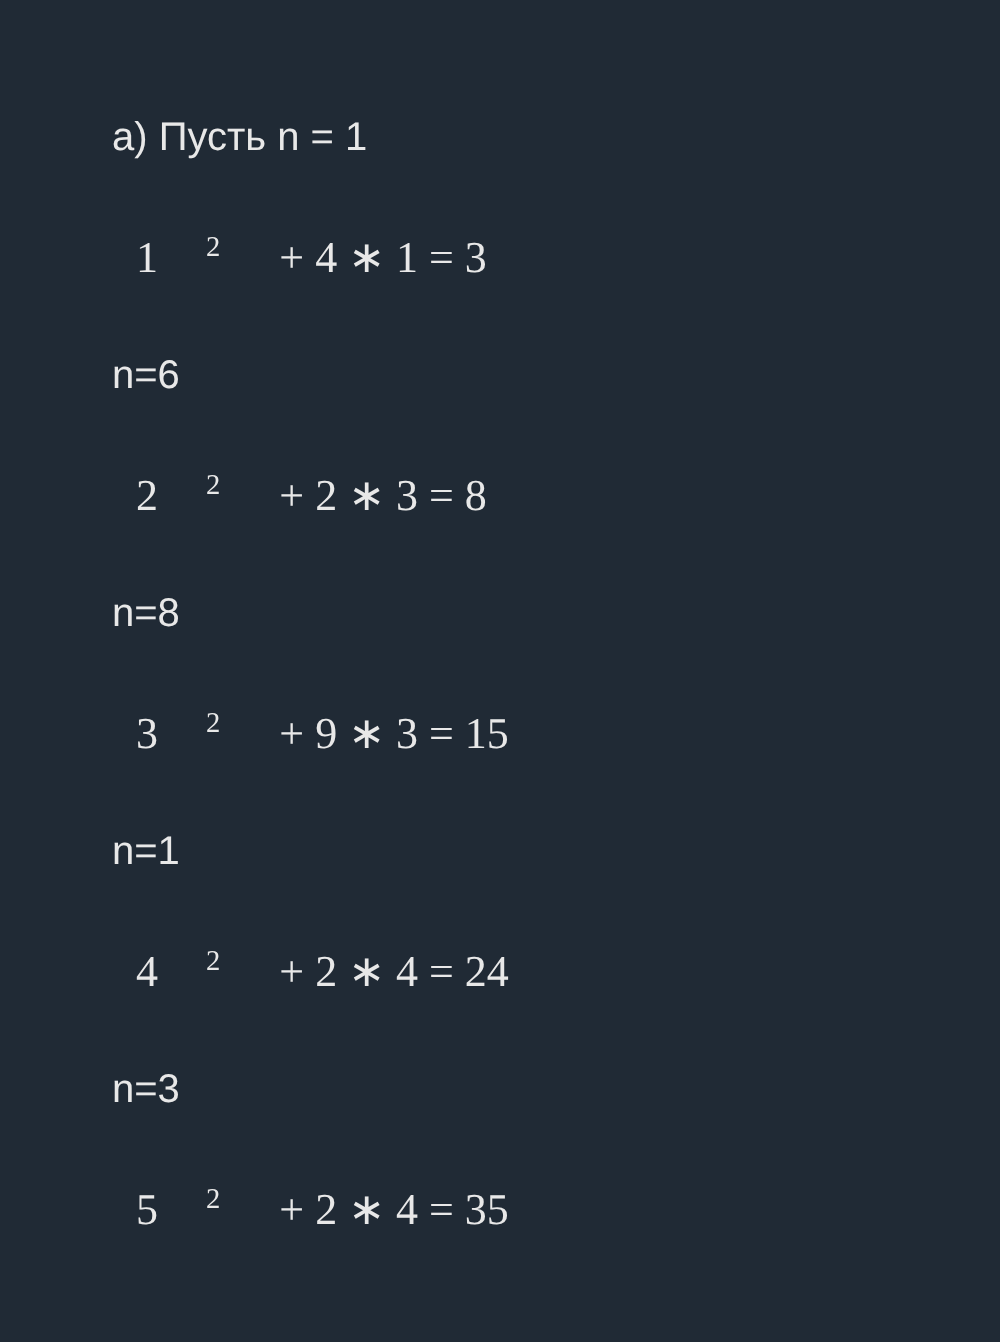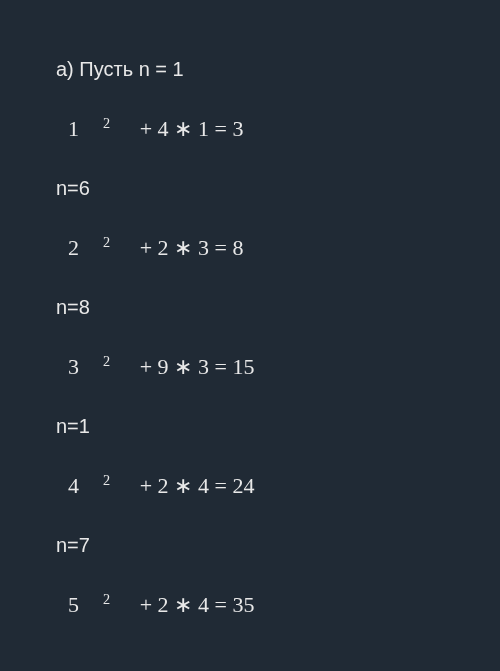--- a/index.html
+++ b/index.html
@@ -45,15 +45,15 @@
 <div class="line math"><span>2</span><sup>2</sup><span> + 2 ∗ 3 = 8</span></div>
 
 <div class="line text-line">n=8</div>
 
 <div class="line math"><span>3</span><sup>2</sup><span> + 9 ∗ 3 = 15</span></div>
 
 <div class="line text-line">n=1</div>
 
 <div class="line math"><span>4</span><sup>2</sup><span> + 2 ∗ 4 = 24</span></div>
 
-<div class="line text-line">n=7</div>
+<div class="line text-line">n=3</div>
 
 <div class="line math"><span>5</span><sup>2</sup><span> + 2 ∗ 4 = 35</span></div>
 
 </body></html>

